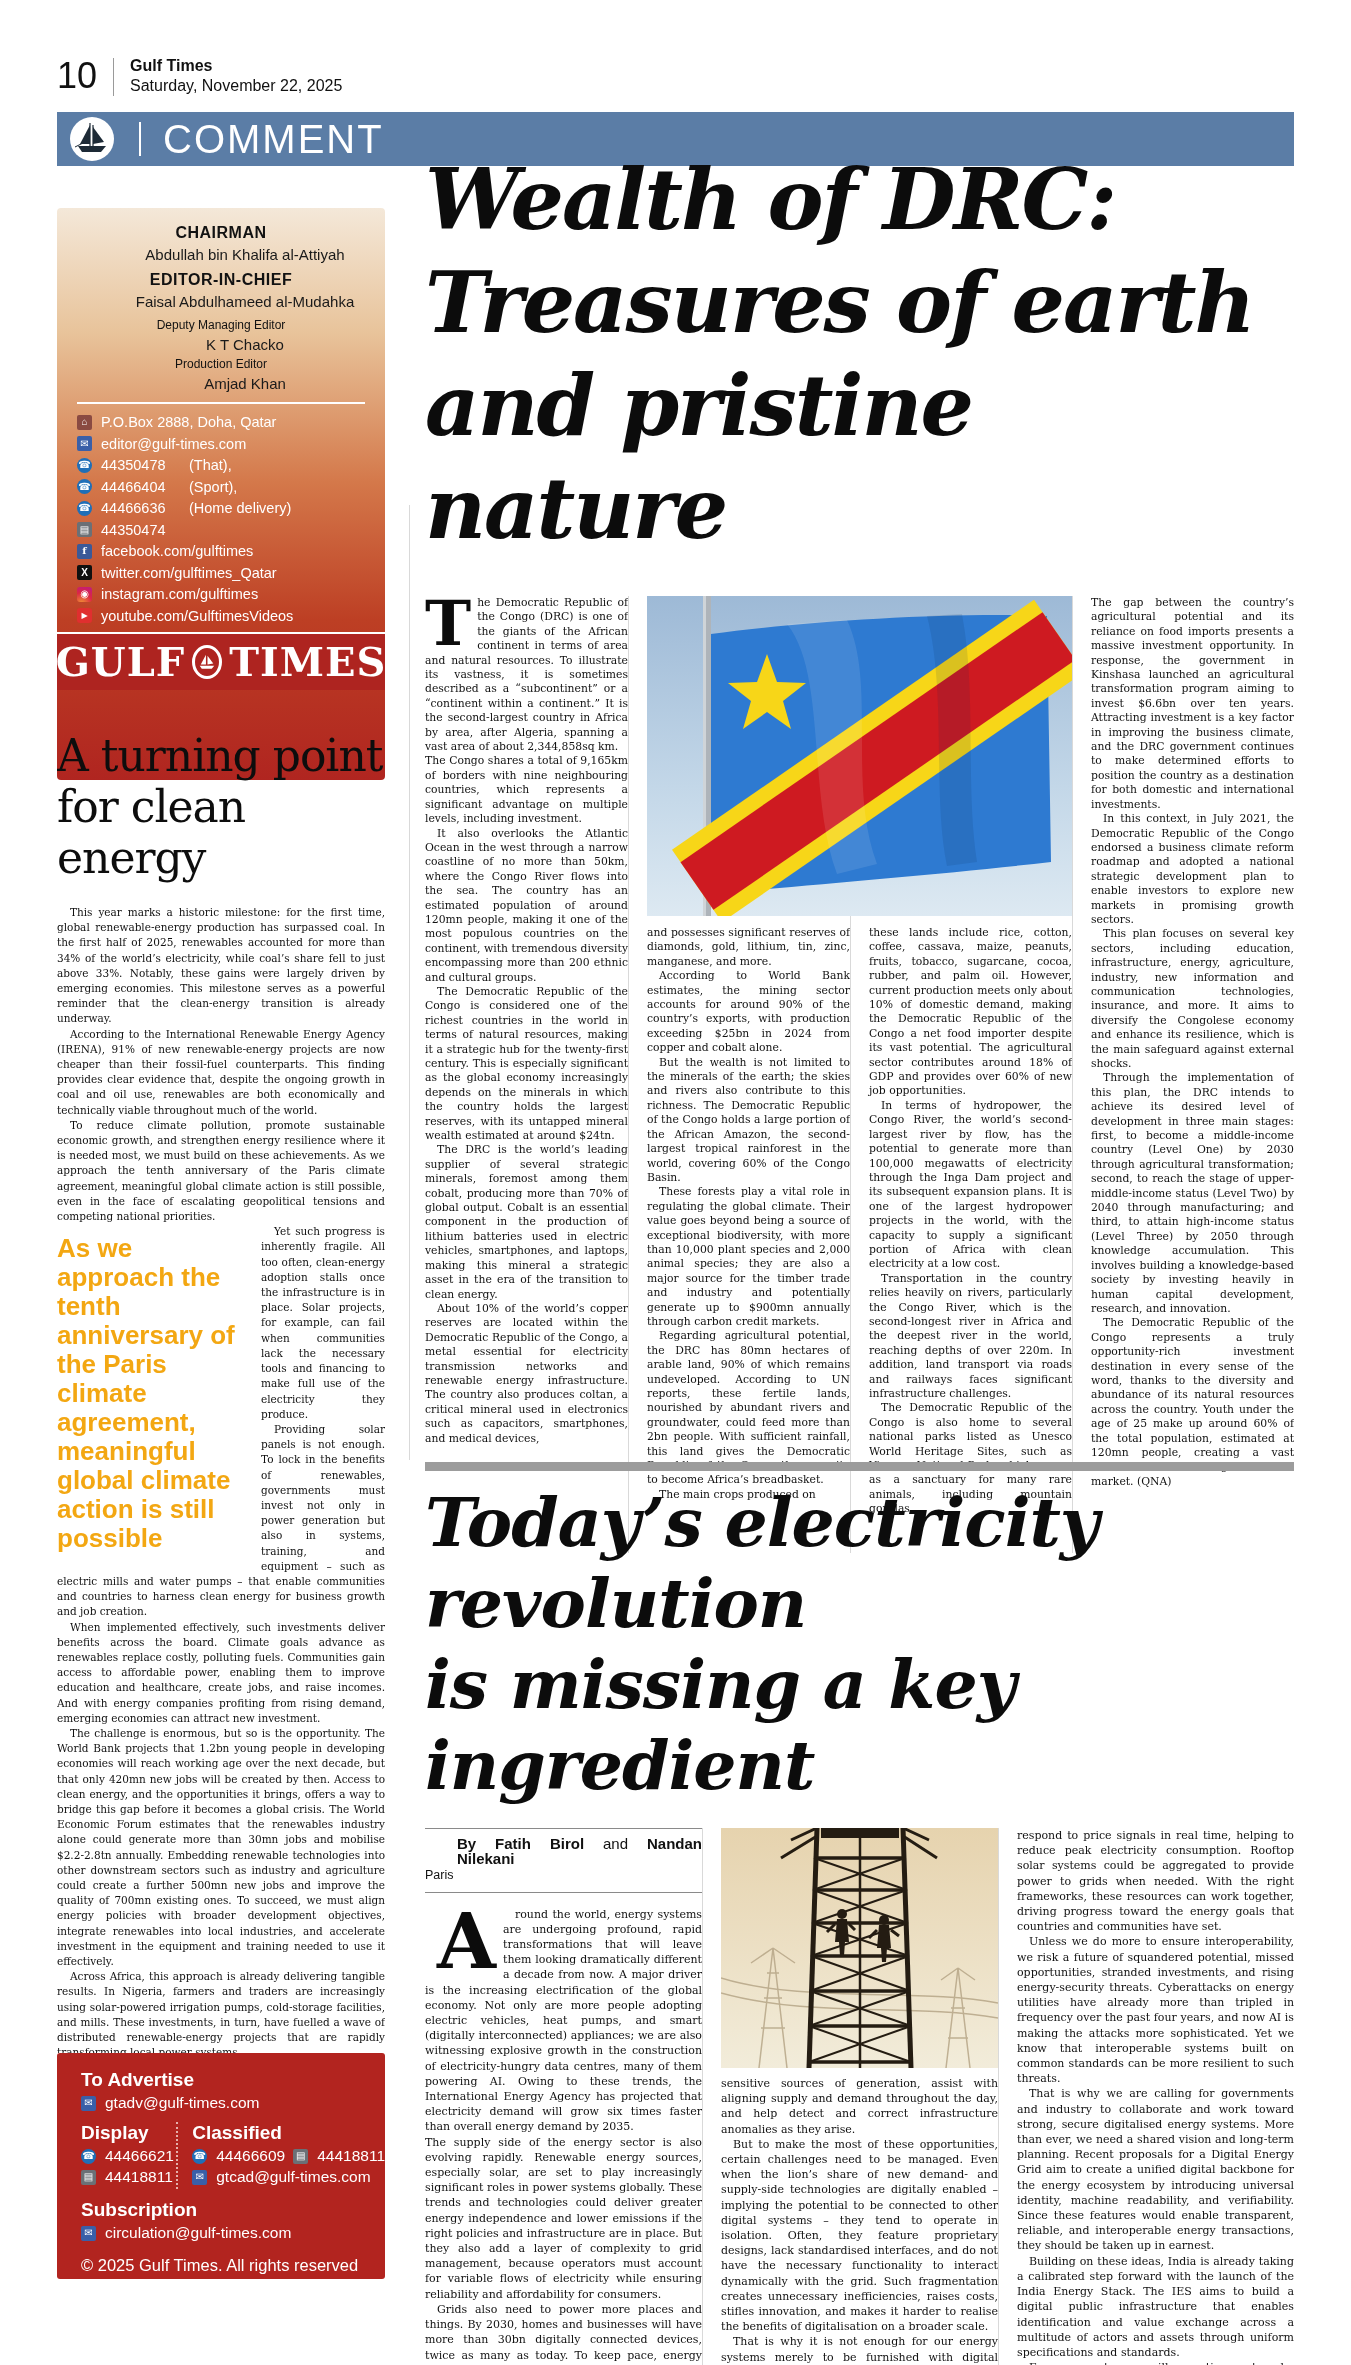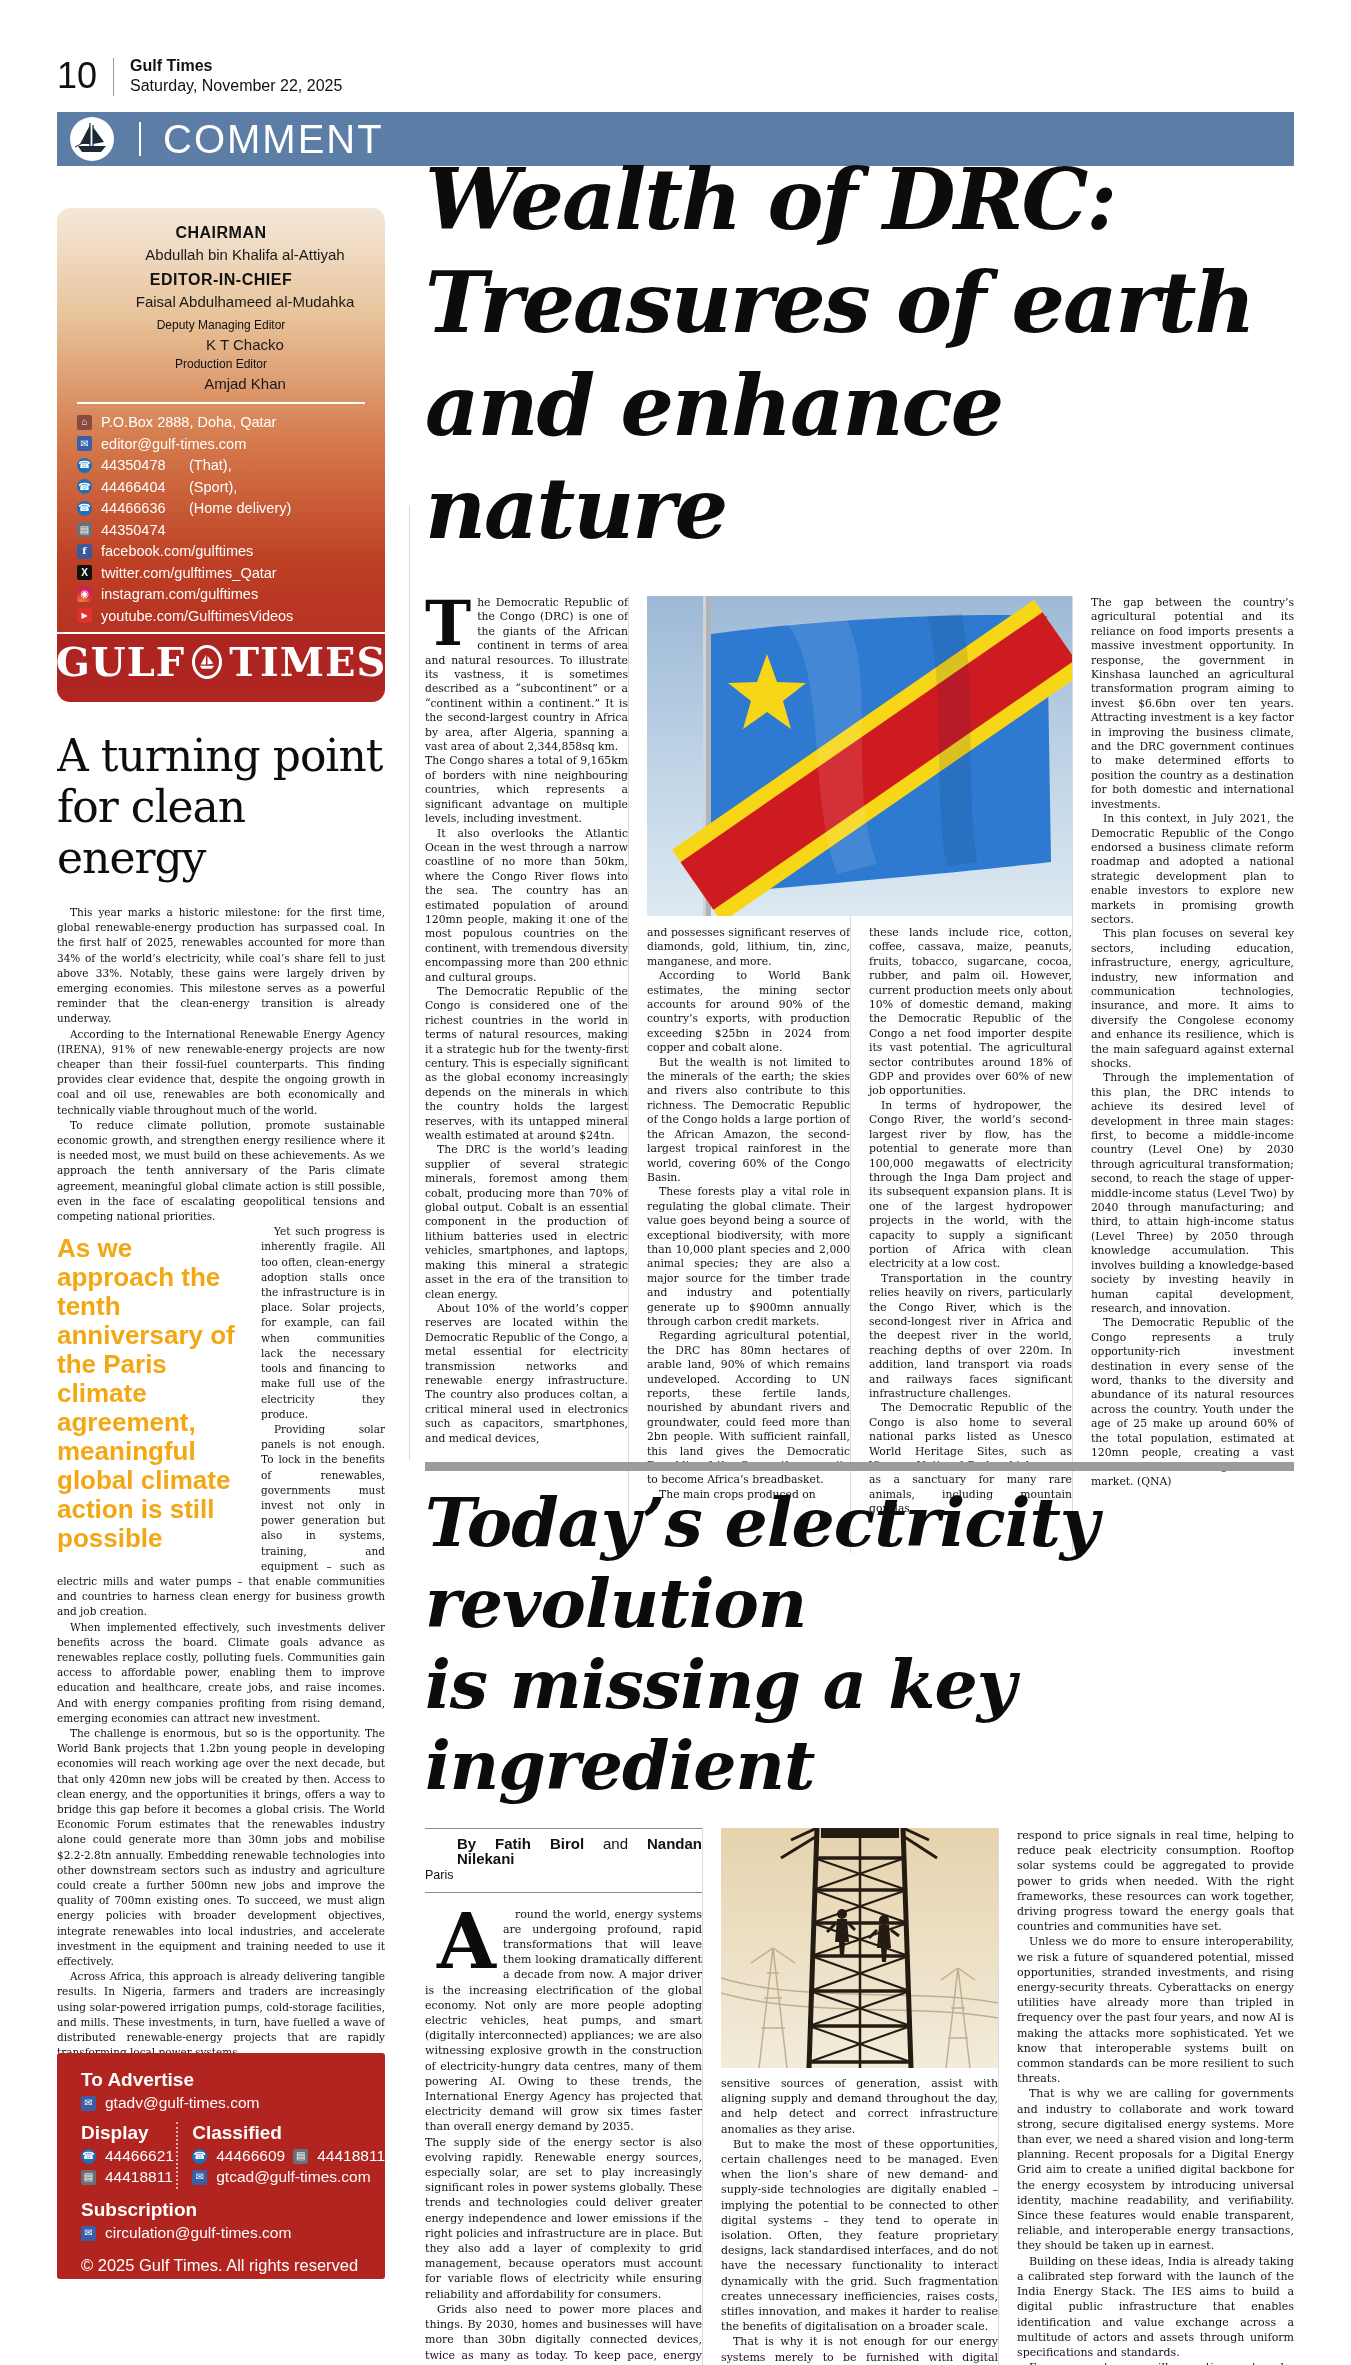--- a/index.html
+++ b/index.html
@@ -17,22 +17,22 @@
 
   
   #banner { position:absolute; left:57px; top:112px; width:1237px; height:54px;
             background:#5b7da6; display:flex; align-items:center; }
   #banner-logo { width:46px; height:46px; margin-left:12px; flex:0 0 auto; }
   .banner-vline { width:2px; height:34px; background:#ffffff; margin:0 22px 0 24px; }
   #banner-title { color:#ffffff; font-family:"Liberation Sans", sans-serif; font-weight:300;
                   font-size:40px; letter-spacing:2px; line-height:46px; }
 
   
-  #masthead { position:absolute; left:57px; top:208px; width:328px; height:494px;
-              border-radius:13px; overflow:hidden; text-align:center;
+  #masthead { position:absolute; left:57px; top:208px; width:328px; height:572px;
+              border-radius:4px; overflow:hidden; text-align:center;
               background:linear-gradient(180deg,#f4e8d9 0%, #e8c39a 22%, #d4784a 48%, #bd3f24 72%, #b02520 100%);
               font-family:"Liberation Sans", sans-serif; }
   .mh-label { font-size:16px; font-weight:bold; letter-spacing:0.5px; color:#121212; }
   .mh-name  { font-size:15px; color:#1a1a1a;padding-left:48px; }
   .mh-label-sm { font-size:12px; font-weight:normal; color:#121212; }
   #masthead .top-block { padding-top:16px; }
   #masthead .top-block div { margin-bottom:4px; }
   .mh-hr { width:88%; height:2px; background:#ffffff; margin:10px auto 10px auto; }
   #mh-contacts { text-align:left; padding-left:20px; color:#ffffff; font-size:14.5px; }
   .c-row { display:flex; align-items:center; margin-bottom:5.5px; }
@@ -272,21 +272,21 @@
     </div>
     <div id="adv-copy">© 2025 Gulf Times. All rights reserved</div>
   </div>
 
   <div id="rail-rule"></div>
 
   <div id="drc">
     <h1>
       <span>Wealth of DRC:</span><br>
       <span>Treasures of earth</span><br>
-      <span>and enhance nature</span>
+      <span>and pristine nature</span>
     </h1>
     <div id="drc-cols">
       <div class="ncol first">
         <p class="lead"><span class="dropcap">T</span><span>he Democratic Republic of the Congo (DRC) is one of the giants of the African continent in terms of area and natural resources. To illustrate its vastness, it is sometimes described as a “subcontinent” or a “continent within a continent.” It is the second-largest country in Africa by area, after Algeria, spanning a vast area of about 2,344,858sq km.</span></p>
         <div>
             <p>The Congo shares a total of 9,165km of borders with nine neighbouring countries, which represents a significant advantage on multiple levels, including investment.</p>
             <p>It also overlooks the Atlantic Ocean in the west through a narrow coastline of no more than 50km, where the Congo River flows into the sea. The country has an estimated population of around 120mn people, making it one of the most populous countries on the continent, with tremendous diversity encompassing more than 200 ethnic and cultural groups.</p>
             <p>The Democratic Republic of the Congo is considered one of the richest countries in the world in terms of natural resources, making it a strategic hub for the twenty-first century. This is especially significant as the global economy increasingly depends on the minerals in which the country holds the largest reserves, with its untapped mineral wealth estimated at around $24tn.</p>
             <p>The DRC is the world’s leading supplier of several strategic minerals, foremost among them cobalt, producing more than 70% of global output. Cobalt is an essential component in the production of lithium batteries used in electric vehicles, smartphones, and laptops, making this mineral a strategic asset in the era of the transition to clean energy.</p>
             <p>About 10% of the world’s copper reserves are located within the Democratic Republic of the Congo, a metal essential for electricity transmission networks and renewable energy infrastructure. The country also produces coltan, a critical mineral used in electronics such as capacitors, smartphones, and medical devices,</p>

